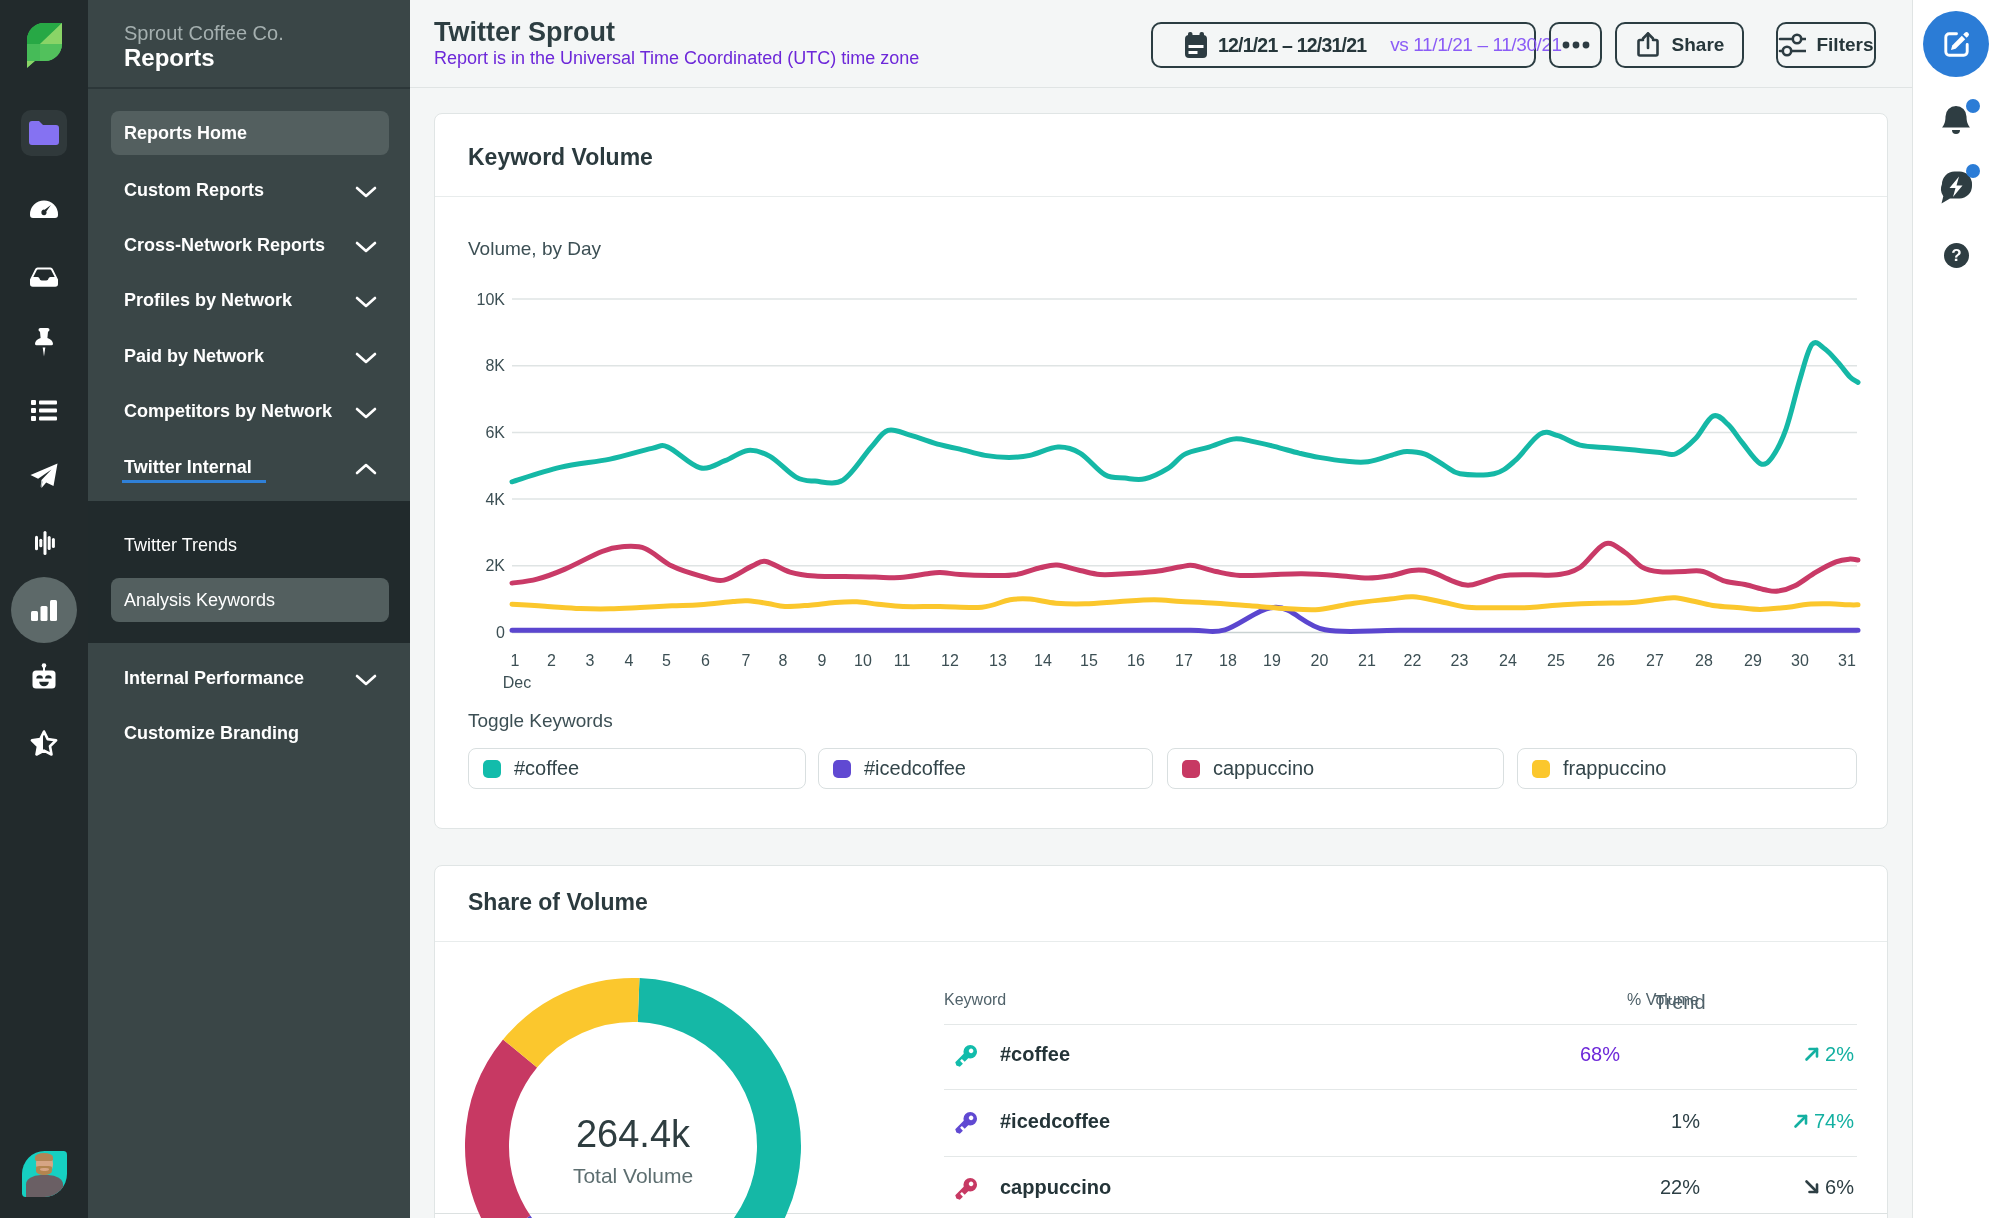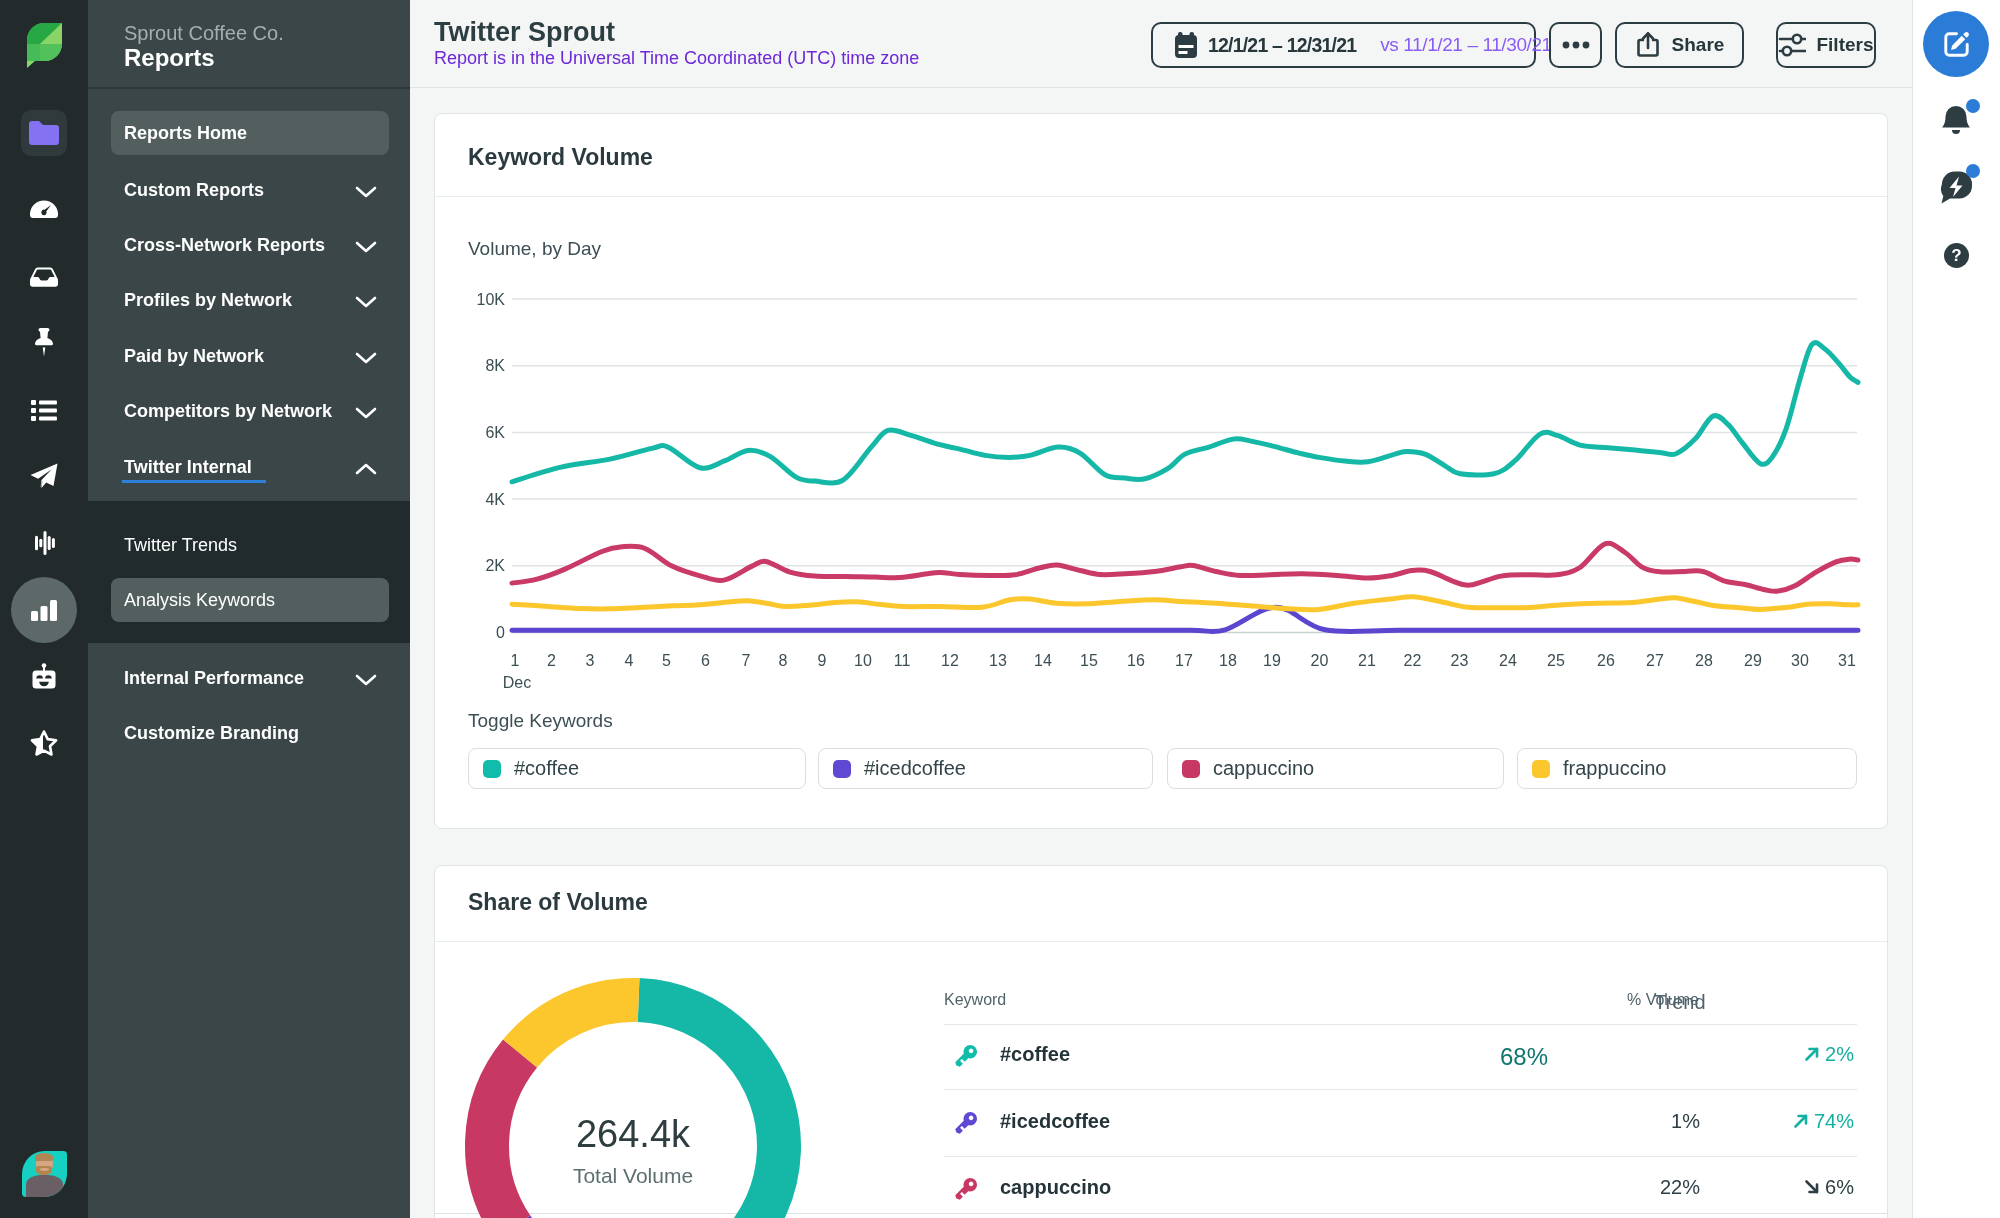--- a/index.html
+++ b/index.html
@@ -147,21 +147,21 @@
     </svg></div>
 <div class="abs" style="left:22px;top:1151px;width:45px;height:46px;background:#16d0c2;border-radius:50% 8% 50% 8%;overflow:hidden">
 <div style="position:absolute;left:13.5px;top:3px;width:17px;height:20px;background:#d6a584;border-radius:46%"></div>
 <div style="position:absolute;left:13px;top:2px;width:18px;height:8px;background:#b28556;border-radius:50% 50% 20% 20%"></div>
 <div style="position:absolute;left:14px;top:15px;width:16px;height:9px;background:#b3854f;border-radius:20% 20% 45% 45%"></div>
 <div style="position:absolute;left:17.5px;top:16.5px;width:9px;height:3.5px;background:#d6a584;border-radius:40%"></div>
 <div style="position:absolute;left:4px;top:24px;width:37px;height:24px;background:#6a5f64;border-radius:40% 40% 0 0"></div>
 </div>
 <div class="abs" style="left:434px;top:17px;font-weight:bold;font-size:27px;color:#2d3e42">Twitter Sprout</div>
 <div class="abs" style="left:434px;top:48px;font-size:18px;color:#6d28d9">Report is in the Universal Time Coordinated (UTC) time zone</div>
-<div class="btn" style="left:1151px;width:385px;justify-content:flex-start;padding-left:22px;white-space:nowrap">
+<div class="btn" style="left:1151px;width:385px;justify-content:flex-start;padding-left:32px;white-space:nowrap">
     <svg width="22" height="26" viewBox="0 0 22 26" style="flex:none">
       <rect x="3" y="0" width="4.5" height="7" rx="2" fill="#2d3c42"></rect>
       <rect x="14.5" y="0" width="4.5" height="7" rx="2" fill="#2d3c42"></rect>
       <rect x="0" y="3" width="22" height="23" rx="4" fill="#2d3c42"></rect>
       <rect x="3.5" y="13" width="15" height="3" fill="#fff"></rect>
       <rect x="3.5" y="19" width="9" height="3" fill="#fff"></rect>
     </svg>
     <span style="margin-left:11px;font-size:19.5px;letter-spacing:-0.8px">12/1/21 – 12/31/21</span>
     <span style="margin-left:24px;font-weight:normal;font-size:19px;letter-spacing:-0.4px;color:#8b5cf6">vs 11/1/21 – 11/30/21</span>
   </div>
@@ -285,21 +285,21 @@
 <div class="abs" style="left:944px;top:1089px;width:913px;height:1px;background:#e4e8e8"></div>
 <div class="abs" style="left:944px;top:1156px;width:913px;height:1px;background:#e4e8e8"></div>
 <div class="abs" style="left:952px;top:1042px"><svg width="28" height="28" viewBox="0 0 28 28">
       <g transform="rotate(45 14 14)">
         <circle cx="14" cy="8" r="6.8" fill="#12bcab"></circle>
         <circle cx="14" cy="6.8" r="2.3" fill="#fff"></circle>
         <path d="M10.8 12 h6.4 V19 h-4 v2.6 h4 V26 l-3.2 1.6 -3.2-1.6 Z" fill="#12bcab"></path>
       </g>
     </svg></div>
 <div class="abs" style="left:1000px;top:1043px;font-weight:bold;font-size:20px;color:#243438">#coffee</div>
-<div class="abs" style="left:1500px;top:1043px;width:200px;text-align:left;font-size:24px;color:#0f766e">68%</div>
+<div class="abs" style="left:1500px;top:1043px;width:200px;text-align:center;font-size:20px;color:#6d28d9">68%</div>
 <div class="abs" style="left:1750px;top:1043px;width:104px;text-align:right;font-size:20px;color:#13b0a1"><span style="position:relative;top:2px;margin-right:4px;display:inline-block"><svg width="18" height="18" viewBox="0 0 18 18">
         <g stroke="#13b0a1" stroke-width="2.6" fill="none" stroke-linecap="round" stroke-linejoin="round">
           <path d="M3.5 14.5 L14 4"></path>
           <path d="M6.5 4 H14 V11.5"></path>
         </g>
       </svg></span>2%</div>
 <div class="abs" style="left:952px;top:1109px"><svg width="28" height="28" viewBox="0 0 28 28">
       <g transform="rotate(45 14 14)">
         <circle cx="14" cy="8" r="6.8" fill="#6049d2"></circle>
         <circle cx="14" cy="6.8" r="2.3" fill="#fff"></circle>

